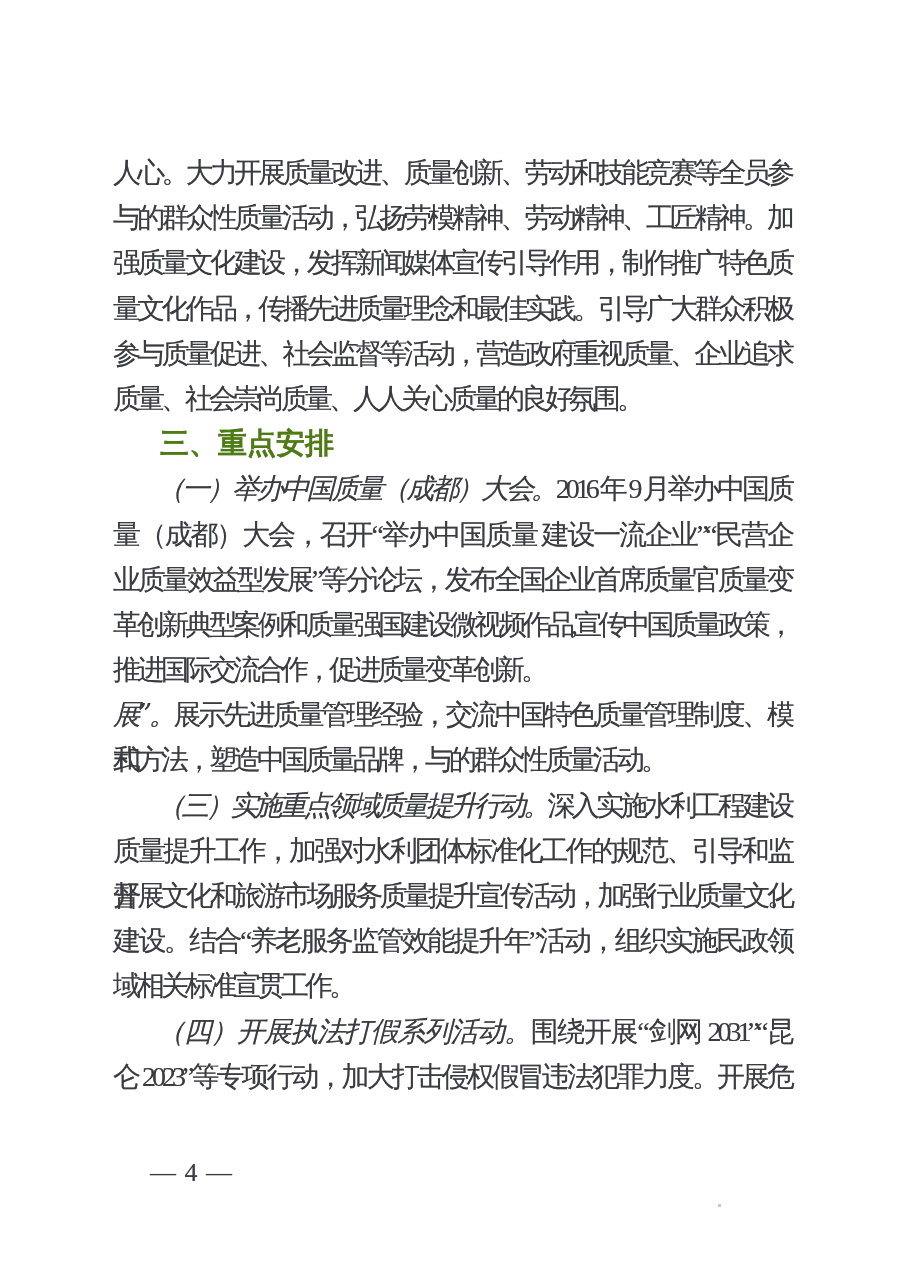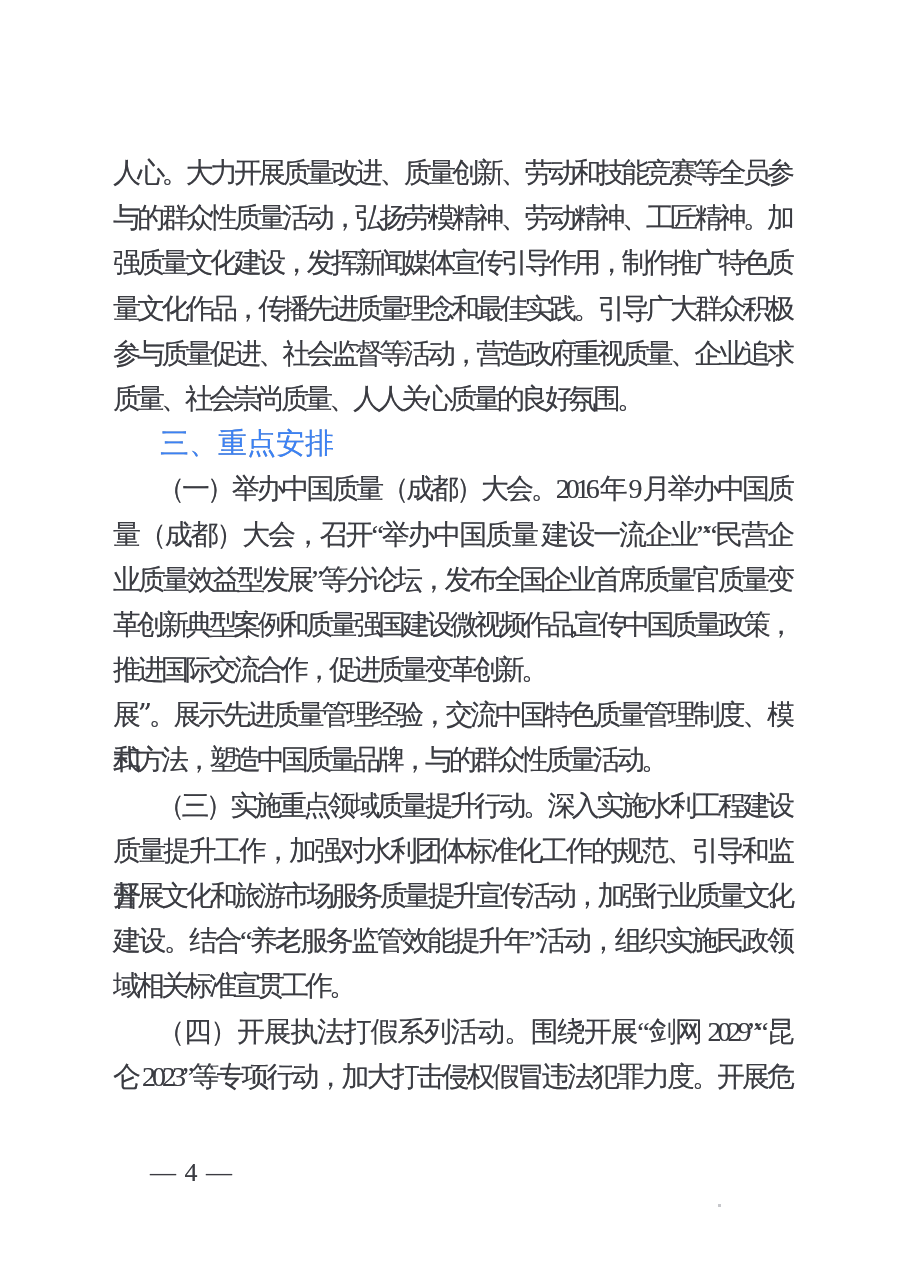--- a/index.html
+++ b/index.html
@@ -32,30 +32,31 @@
     overflow: visible;
   }
   .line.full {
     text-align-last: justify;
   }
   .line.indent {
     text-indent: 44px;
   }
   .line.heading {
     font-family: "Liberation Sans", sans-serif;
-    font-weight: normal;
+    font-weight: bold;
     font-size: 29px;
     letter-spacing: 0;
-    color: #3b82f6;
+    color: #4d7c0f;
     text-indent: 47px;
     text-align: left;
     text-align-last: left;
   }
   .seg-lead {
     font-family: "DejaVu Serif", serif;
+    font-style: italic;
   }
   .seg-body {
     font-family: "Liberation Serif", serif;
   }
   .page-number {
     position: absolute;
     left: 150px;
     top: 1150px;
     font-size: 26px;
     line-height: 45px;
@@ -90,18 +91,18 @@
       <div class="line full"><span class="seg-body">业质量效益型发展”等分论坛，发布全国企业首席质量官质量变</span></div>
       <div class="line full"><span class="seg-body">革创新典型案例和质量强国建设微视频作品,宣传中国质量政策，</span></div>
       <div class="line"><span class="seg-body">推进国际交流合作，促进质量变革创新。</span></div>
       <div class="line full"><span class="seg-lead">展”。</span><span class="seg-body">展示先进质量管理经验，交流中国特色质量管理制度、模式</span></div>
       <div class="line"><span class="seg-body">和方法，塑造中国质量品牌，与的群众性质量活动。</span></div>
       <div class="line full indent"><span class="seg-lead">（三）实施重点领域质量提升行动。</span><span class="seg-body">深入实施水利工程建设</span></div>
       <div class="line full"><span class="seg-body">质量提升工作，加强对水利团体标准化工作的规范、引导和监督。</span></div>
       <div class="line full"><span class="seg-body">开展文化和旅游市场服务质量提升宣传活动，加强行业质量文化</span></div>
       <div class="line full"><span class="seg-body">建设。结合“养老服务监管效能提升年”活动，组织实施民政领</span></div>
       <div class="line"><span class="seg-body">域相关标准宣贯工作。</span></div>
-      <div class="line full indent"><span class="seg-lead">（四）开展执法打假系列活动。</span><span class="seg-body">围绕开展“剑网 2029”“昆</span></div>
+      <div class="line full indent"><span class="seg-lead">（四）开展执法打假系列活动。</span><span class="seg-body">围绕开展“剑网 2031”“昆</span></div>
       <div class="line full"><span class="seg-body">仑 2023”等专项行动，加大打击侵权假冒违法犯罪力度。开展危</span></div>
     </div>
   <div class="page-number">— 4 —</div>
   <div class="scan-dot"></div>
 </div>
 
 </body></html>

